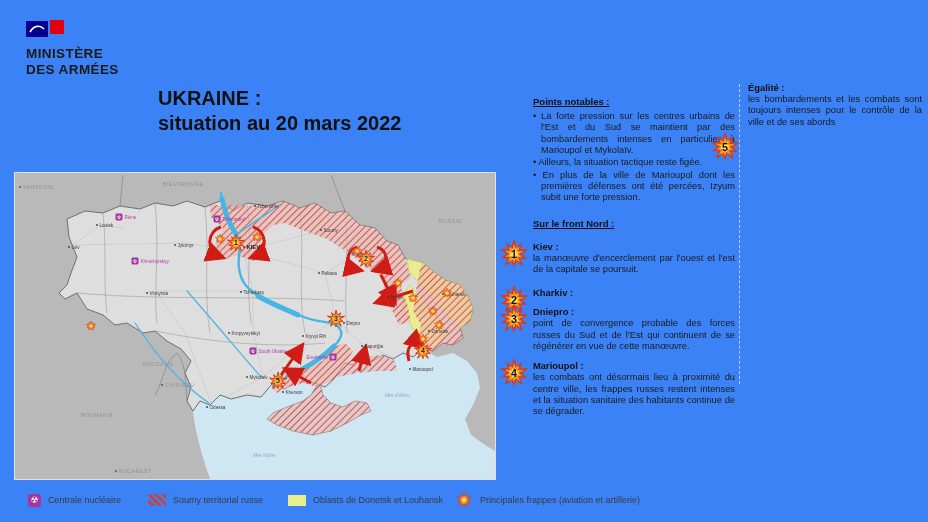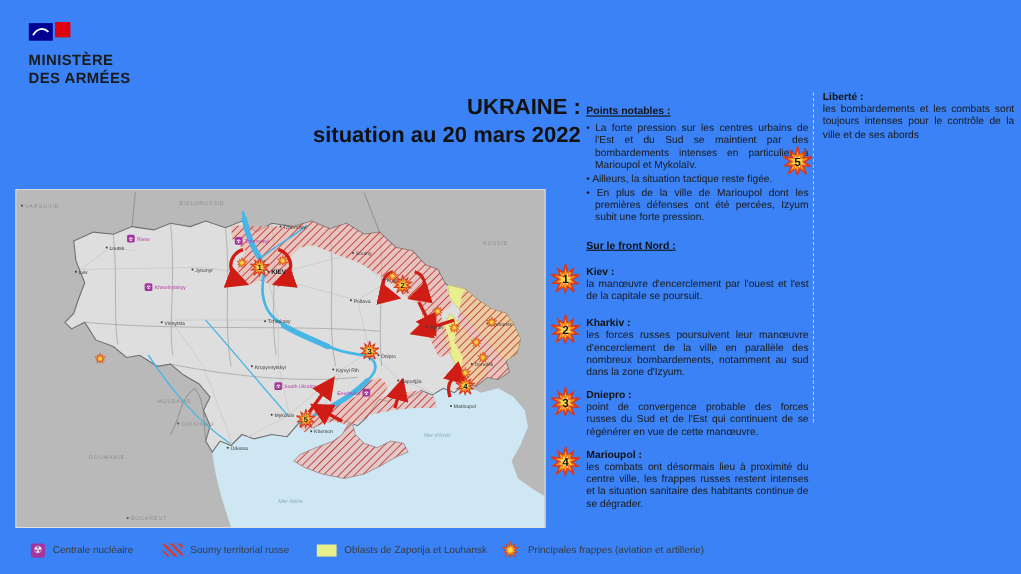--- a/index.html
+++ b/index.html
@@ -3,21 +3,21 @@
 <meta charset="utf-8">
 <style>
   html,body{margin:0;padding:0;background:#fff;}
   #app{position:relative;width:928px;height:522px;background:#3b82f6;overflow:hidden;
        font-family:"Liberation Sans",sans-serif;color:#1a1a1a;}
   .abs{position:absolute;}
   
   #logo{left:26px;top:18px;width:130px;}
   #ministry{font-weight:bold;font-size:13.5px;line-height:16px;letter-spacing:.4px;color:#1a1a1a;margin-top:4px;}
   #motto{font-family:"Liberation Serif",serif;font-style:italic;font-size:8.5px;line-height:13px;color:#222;margin-top:5px;}
-  #title{left:168px;top:86px;width:360px;text-align:right;font-weight:bold;font-size:20px;line-height:25px;color:#111;}
+  #title{left:158px;top:86px;width:360px;text-align:left;font-weight:bold;font-size:20px;line-height:25px;color:#111;}
   
   #map{left:14px;top:172px;width:480px;height:306px;border:1px solid #e0e0e0;background:#b9b9b9;}
   .lblC{font-size:5px;letter-spacing:.7px;fill:#8f8f8f;}
   .lblT{font-size:4.6px;fill:#3a3a3a;}
   .lblK{font-size:5.8px;font-weight:bold;fill:#1a1a1a;}
   .lblS{font-size:5px;font-style:italic;fill:#86aec6;}
   .lblN{font-size:4.6px;fill:#b13aa5;}
   .atk{fill:none;stroke:#cf1d15;stroke-width:3;}
   .riv{fill:none;stroke:#45b6e6;stroke-linecap:round;}
   .road{fill:none;stroke:#c9c9c9;stroke-width:.7;}
@@ -312,21 +312,20 @@
 
     <div class="blk mb8">
       <span class="pstar"><svg width="30" height="30" viewBox="-11 -11 22 22">
             <g transform="translate(0,0) scale(1.12)">
               <polygon points="8.6,-2.7 4.0,0.1 7.2,2.5 3.2,2.4 5.2,7.4 1.2,3.8 -0.1,7.6 -1.3,3.8 -5.4,7.2 -3.3,2.3 -7.3,2.3 -4.0,-0.1 -8.5,-2.9 -3.2,-2.4 -4.4,-6.3 -1.2,-3.8 0.1,-9.0 1.3,-3.8 4.6,-6.1 3.3,-2.3" fill="#f5a623" stroke="#d8391b" stroke-width="1"></polygon>
               <polygon points="5.1,2.1 1.8,1.8 1.8,4.3 -0.0,2.5 -2.1,5.1 -1.8,1.8 -4.3,1.8 -2.5,-0.0 -5.1,-2.1 -1.8,-1.8 -1.8,-4.3 0.0,-2.5 2.1,-5.1 1.8,-1.8 4.3,-1.8 2.5,0.0" fill="#ffd94f" stroke="#e8641c" stroke-width="0.5"></polygon>
               <text x="0" y="2.4" text-anchor="middle" font-size="7" font-weight="bold" fill="#111" font-family="&quot;Liberation Sans&quot;,sans-serif">2</text>
             </g>
           </svg></span>
       <div class="city-title">Kharkiv :</div>
-      <div class="body">les forces russes poursuivent leur manœuvre d'encerclement de la ville en parallèle des nombreux bombardements, notamment au sud dans la zone d'Izyum.</div>
     </div>
 
     <div class="blk mb8">
       <span class="pstar"><svg width="30" height="30" viewBox="-11 -11 22 22">
             <g transform="translate(0,0) scale(1.12)">
               <polygon points="8.6,-2.7 4.0,0.1 7.2,2.5 3.2,2.4 5.2,7.4 1.2,3.8 -0.1,7.6 -1.3,3.8 -5.4,7.2 -3.3,2.3 -7.3,2.3 -4.0,-0.1 -8.5,-2.9 -3.2,-2.4 -4.4,-6.3 -1.2,-3.8 0.1,-9.0 1.3,-3.8 4.6,-6.1 3.3,-2.3" fill="#f5a623" stroke="#d8391b" stroke-width="1"></polygon>
               <polygon points="5.1,2.1 1.8,1.8 1.8,4.3 -0.0,2.5 -2.1,5.1 -1.8,1.8 -4.3,1.8 -2.5,-0.0 -5.1,-2.1 -1.8,-1.8 -1.8,-4.3 0.0,-2.5 2.1,-5.1 1.8,-1.8 4.3,-1.8 2.5,0.0" fill="#ffd94f" stroke="#e8641c" stroke-width="0.5"></polygon>
               <text x="0" y="2.4" text-anchor="middle" font-size="7" font-weight="bold" fill="#111" font-family="&quot;Liberation Sans&quot;,sans-serif">3</text>
             </g>
           </svg></span>
@@ -351,36 +350,36 @@
 
   <div id="col2" class="abs">
     <div class="blk2">
       <span id="star5"><svg width="30" height="30" viewBox="-11 -11 22 22">
             <g transform="translate(0,0) scale(1.12)">
               <polygon points="8.6,-2.7 4.0,0.1 7.2,2.5 3.2,2.4 5.2,7.4 1.2,3.8 -0.1,7.6 -1.3,3.8 -5.4,7.2 -3.3,2.3 -7.3,2.3 -4.0,-0.1 -8.5,-2.9 -3.2,-2.4 -4.4,-6.3 -1.2,-3.8 0.1,-9.0 1.3,-3.8 4.6,-6.1 3.3,-2.3" fill="#f5a623" stroke="#d8391b" stroke-width="1"></polygon>
               <polygon points="5.1,2.1 1.8,1.8 1.8,4.3 -0.0,2.5 -2.1,5.1 -1.8,1.8 -4.3,1.8 -2.5,-0.0 -5.1,-2.1 -1.8,-1.8 -1.8,-4.3 0.0,-2.5 2.1,-5.1 1.8,-1.8 4.3,-1.8 2.5,0.0" fill="#ffd94f" stroke="#e8641c" stroke-width="0.5"></polygon>
               <text x="0" y="2.4" text-anchor="middle" font-size="7" font-weight="bold" fill="#111" font-family="&quot;Liberation Sans&quot;,sans-serif">5</text>
             </g>
           </svg></span>
-      <div class="city-title">Liberté :</div>
+      <div class="city-title">Égalité :</div>
       <div class="body">les bombardements et les combats sont toujours intenses pour le contrôle de la ville et de ses abords</div>
     </div>
   </div>
 
   <div class="abs leg" style="left:28px;">
     <span class="ic-nuc">☢</span>
     <span class="leg-label">Centrale nucléaire</span>
   </div>
   <div class="abs leg" style="left:148px;">
     <span class="ic-hatch"></span>
     <span class="leg-label">Soumy territorial russe</span>
   </div>
   <div class="abs leg" style="left:288px;">
     <span class="ic-obl"></span>
-    <span class="leg-label">Oblasts de Zaporija et Louhansk</span>
+    <span class="leg-label">Oblasts de Donetsk et Louhansk</span>
   </div>
   <div class="abs leg" style="left:455px;">
     <span id="legstar" style="width:18px;height:18px;display:inline-block;"><svg width="18" height="18" viewBox="-10 -10 20 20">
           <g transform="translate(0,0) scale(0.95)">
             <polygon points="8.6,-2.7 4.0,0.1 7.2,2.5 3.2,2.4 5.2,7.4 1.2,3.8 -0.1,7.6 -1.3,3.8 -5.4,7.2 -3.3,2.3 -7.3,2.3 -4.0,-0.1 -8.5,-2.9 -3.2,-2.4 -4.4,-6.3 -1.2,-3.8 0.1,-9.0 1.3,-3.8 4.6,-6.1 3.3,-2.3" fill="#f5a623" stroke="#d8391b" stroke-width="1"></polygon>
             <polygon points="5.1,2.1 1.8,1.8 1.8,4.3 -0.0,2.5 -2.1,5.1 -1.8,1.8 -4.3,1.8 -2.5,-0.0 -5.1,-2.1 -1.8,-1.8 -1.8,-4.3 0.0,-2.5 2.1,-5.1 1.8,-1.8 4.3,-1.8 2.5,0.0" fill="#ffd94f" stroke="#e8641c" stroke-width="0.5"></polygon>
           </g>
         </svg></span>
     <span class="leg-label">Principales frappes (aviation et artillerie)</span>
   </div>

